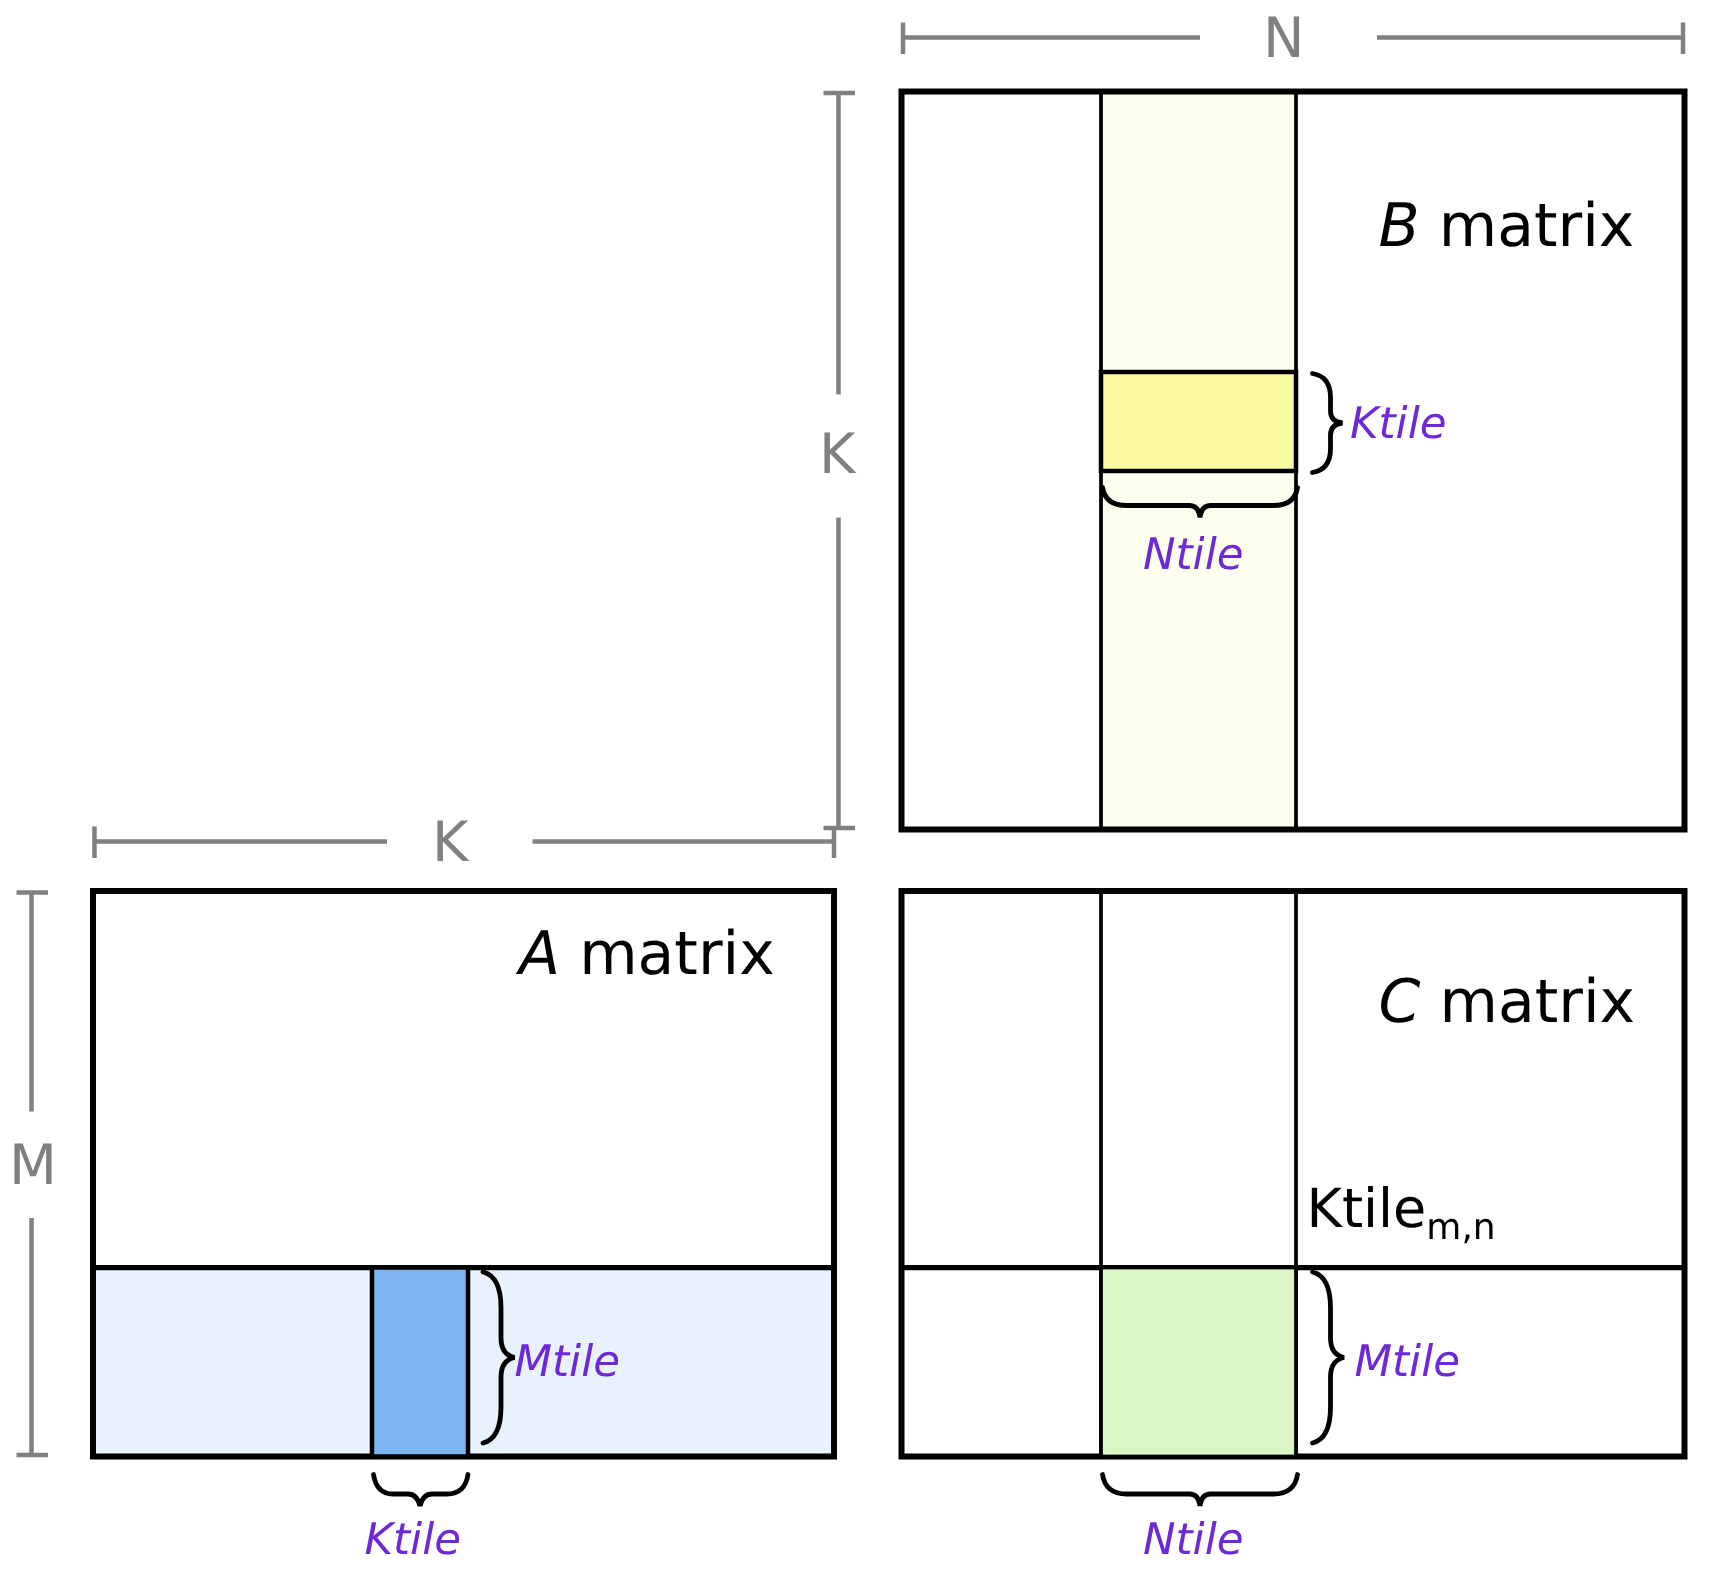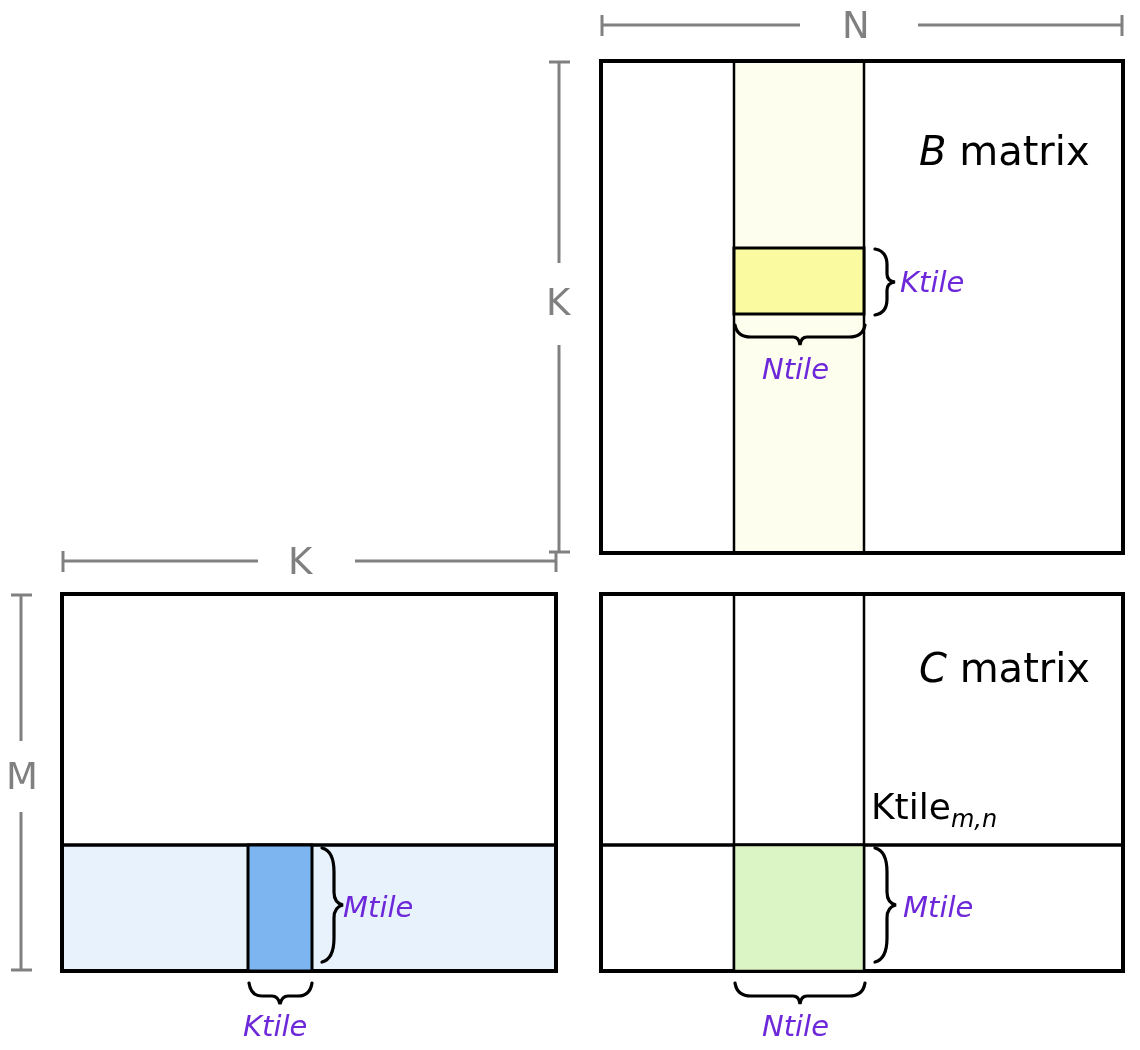--- a/index.html
+++ b/index.html
@@ -49,21 +49,20 @@
   }
   .block-label {
     position: absolute;
     font-size: 36px;
     color: #000000;
     white-space: nowrap;
     line-height: 1;
   }
   .block-label sub {
     font-size: 24px;
-    font-style: italic;
     vertical-align: baseline;
     position: relative;
     top: 8px;
   }
 </style>
 </head>
 <body>
 
 <div id="stage">
 
@@ -163,20 +162,23 @@
   <div class="dim-label" style="left:546px; top:284px;">K</div>
 
   <div class="dim-label" style="left:288px; top:543px;">K</div>
 
   <div class="dim-label" style="left:6px; top:758px;">M</div>
 
   <div class="matrix-label" style="left:919px; top:83px;margin-top:48px;">
     <span class="ital">B</span><span> matrix</span>
   </div>
 
+  <div class="matrix-label" style="left:346px; top:616px;">
+    <span class="ital">A</span><span> matrix</span>
+  </div>
 
   <div class="matrix-label" style="left:919px; top:648px;">
     <span class="ital">C</span><span> matrix</span>
   </div>
 
   <div class="block-label" style="left:871px; top:789px;">
     <span>Ktile</span><sub>m,n</sub>
   </div>
 
   <div class="tile-label" style="left:900px; top:268px;">Ktile</div>

